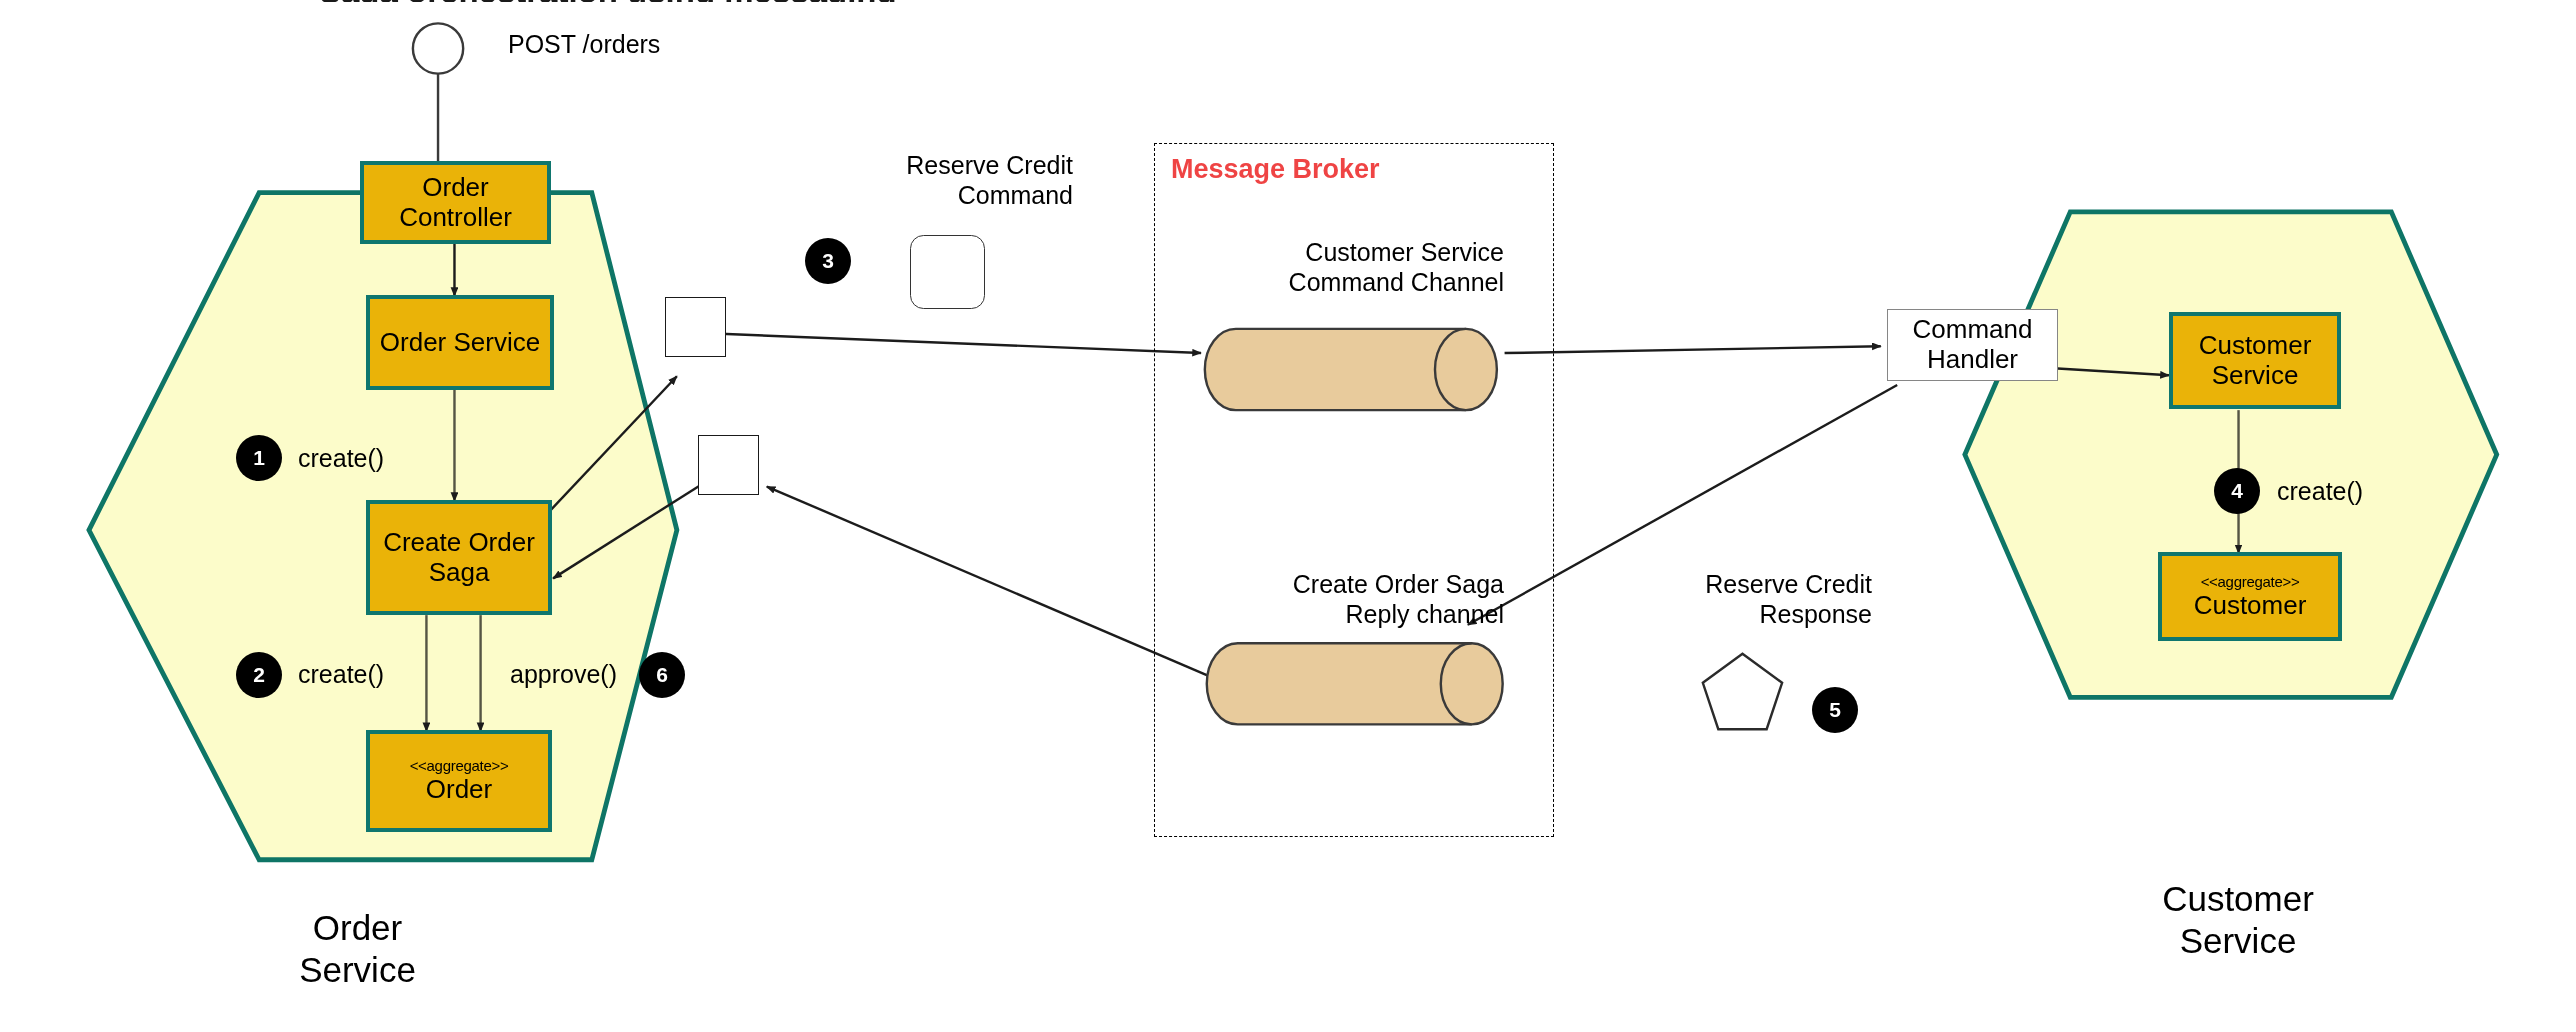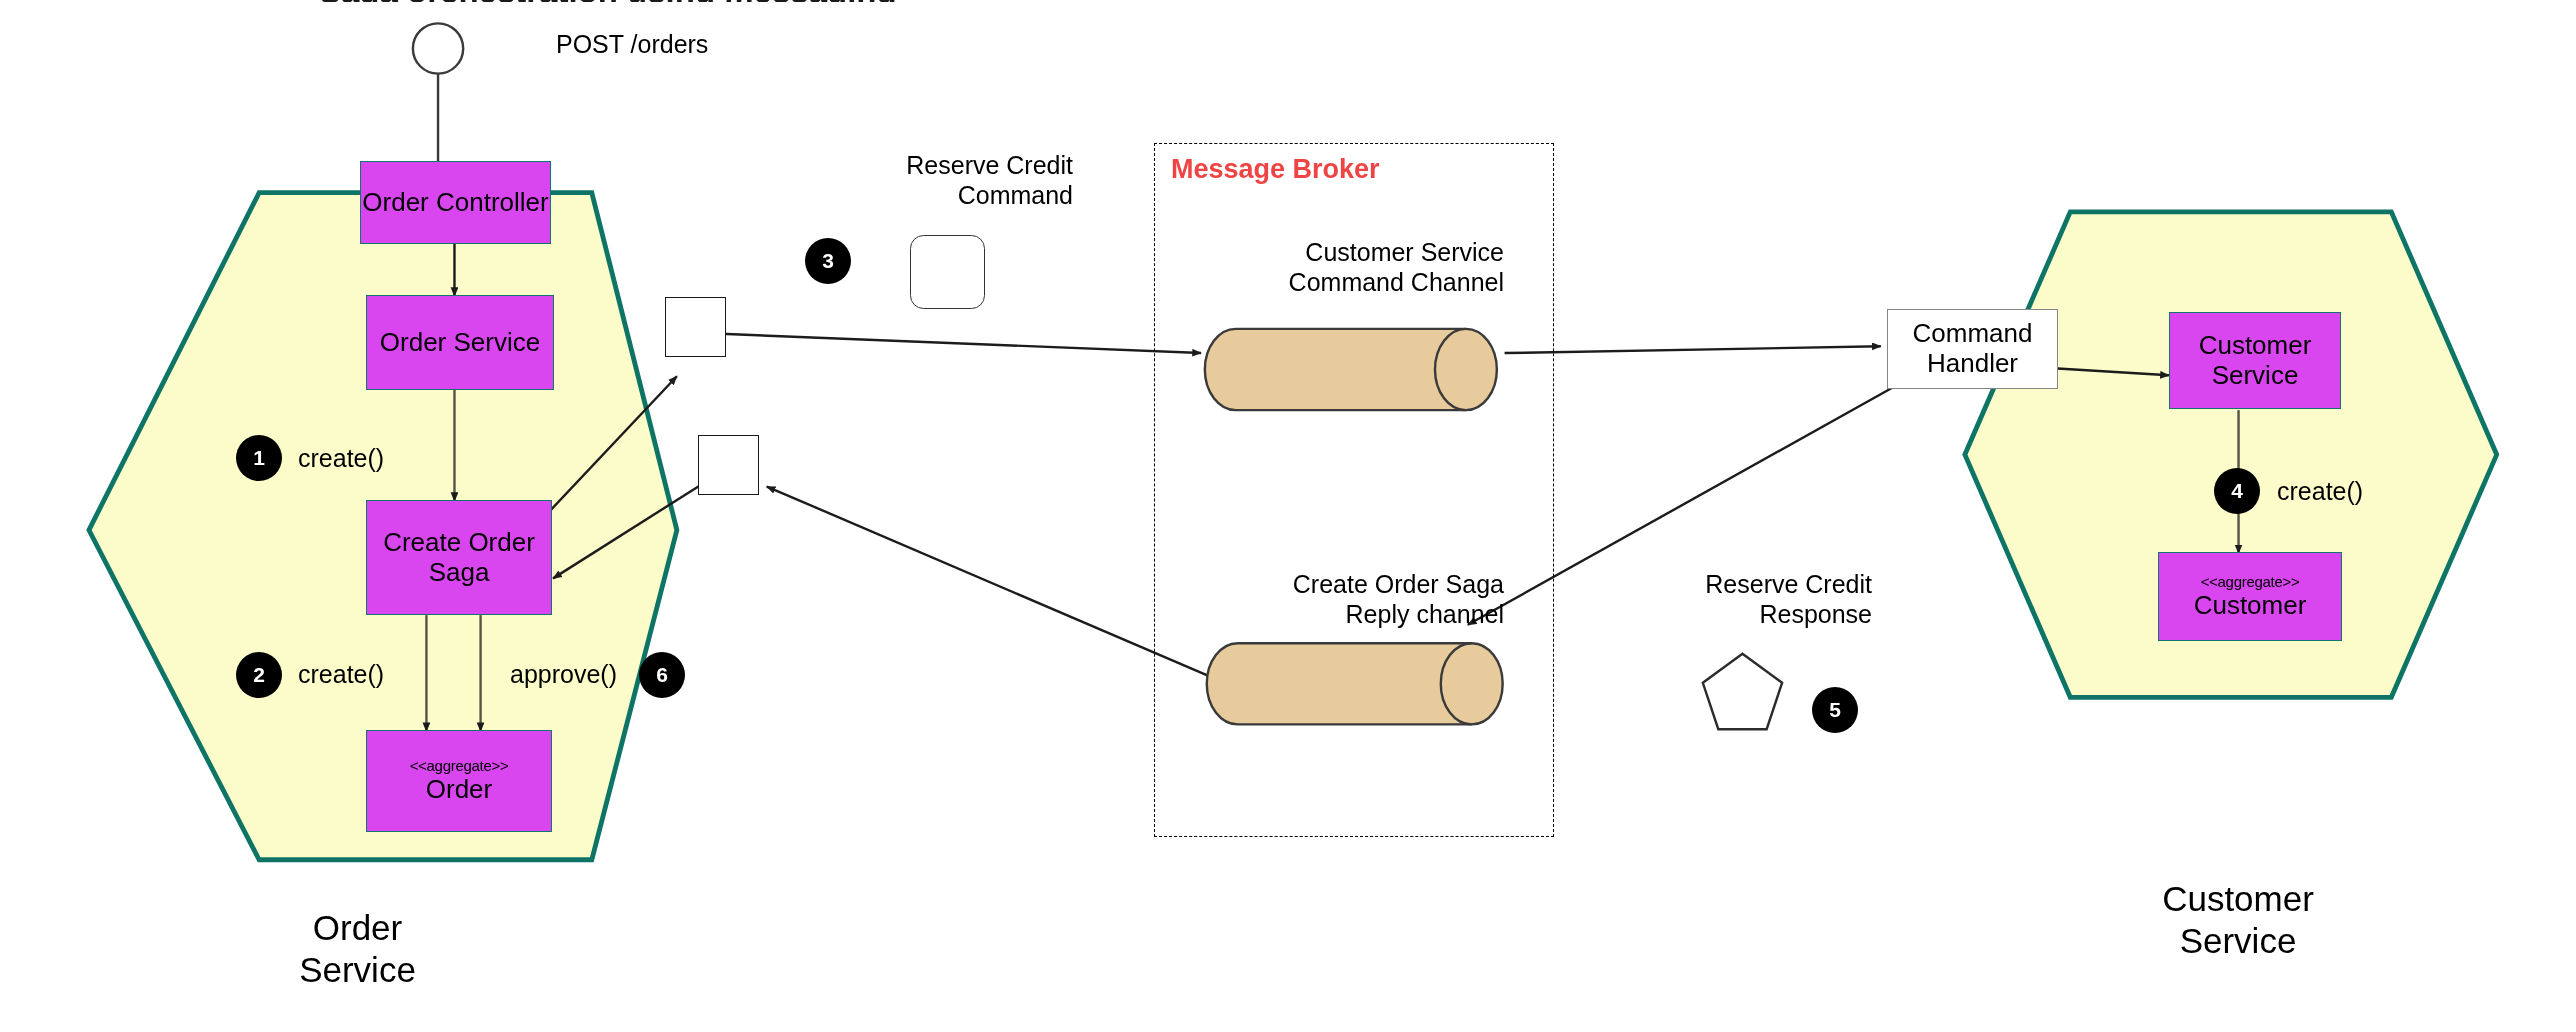--- a/index.html
+++ b/index.html
@@ -30,22 +30,22 @@
     position: absolute;
     box-sizing: border-box;
     display: flex;
     flex-direction: column;
     align-items: center;
     justify-content: center;
     text-align: center;
     line-height: 1.14;
   }
   .lavender {
-    background: #d946ef;
-    border: 1px solid #0f766e;
+    background: #eab308;
+    border: 4px solid #0f766e;
     color: #000000;
     font-size: 26px;
   }
   .whitebox {
     background: #ffffff;
     border: 1px solid #868686;
     color: #000000;
     font-size: 26px;
   }
   .stereo {
@@ -168,21 +168,21 @@
     </g>
 
     <g>
       <path d="M1280,665 L1522,665 A32,42 0 0 1 1522,749 L1280,749 A32,42 0 0 1 1280,665 Z" fill="#e8cb9c" stroke="#3a3a3a" stroke-width="2.5"></path>
       <path d="M1522,665 A32,42 0 0 0 1522,749" fill="none" stroke="#3a3a3a" stroke-width="2.5"></path>
     </g>
   </svg>
 
   <div class="title-clip" style="left:319px; top:-27px; width:774px; height:29px;">Saga orchestration using messaging</div>
 
-  <div class="freetext left" style="left:508px; top:29px; width:290px;margin-left:48px;">POST /orders</div>
+  <div class="freetext left" style="left:508px; top:29px; width:290px;">POST /orders</div>
 
   <div class="node lavender" style="left:360px; top:161px; width:191px; height:83px;">
     <span>Order
 Controller</span>
   </div>
 
   <div class="node lavender" style="left:366px; top:295px; width:188px; height:95px;">
     <span>Order
 Service</span>
   </div>
@@ -224,21 +224,21 @@
   <div class="freetext" style="left:1195px; top:237px; width:309px;">Customer Service
 Command Channel</div>
 
   <div class="freetext" style="left:1195px; top:569px; width:309px;">Create Order Saga
 Reply channel</div>
 
   <div class="freetext" style="left:1621px; top:569px; width:251px;">Reserve Credit
 Response</div>
   <div class="badge" style="left:1812px; top:687px; width:46px; height:46px;">5</div>
 
-  <div class="node whitebox" style="left:1887px; top:309px; width:171px; height:80px;">
+  <div class="node whitebox" style="left:1887px; top:309px; width:171px; height:72px;">
     <span>Command
 Handler</span>
   </div>
 
   <div class="node lavender" style="left:2169px; top:312px; width:172px; height:97px;">
     <span>Customer
 Service</span>
   </div>
 
   <div class="node lavender" style="left:2158px; top:552px; width:184px; height:89px;">

